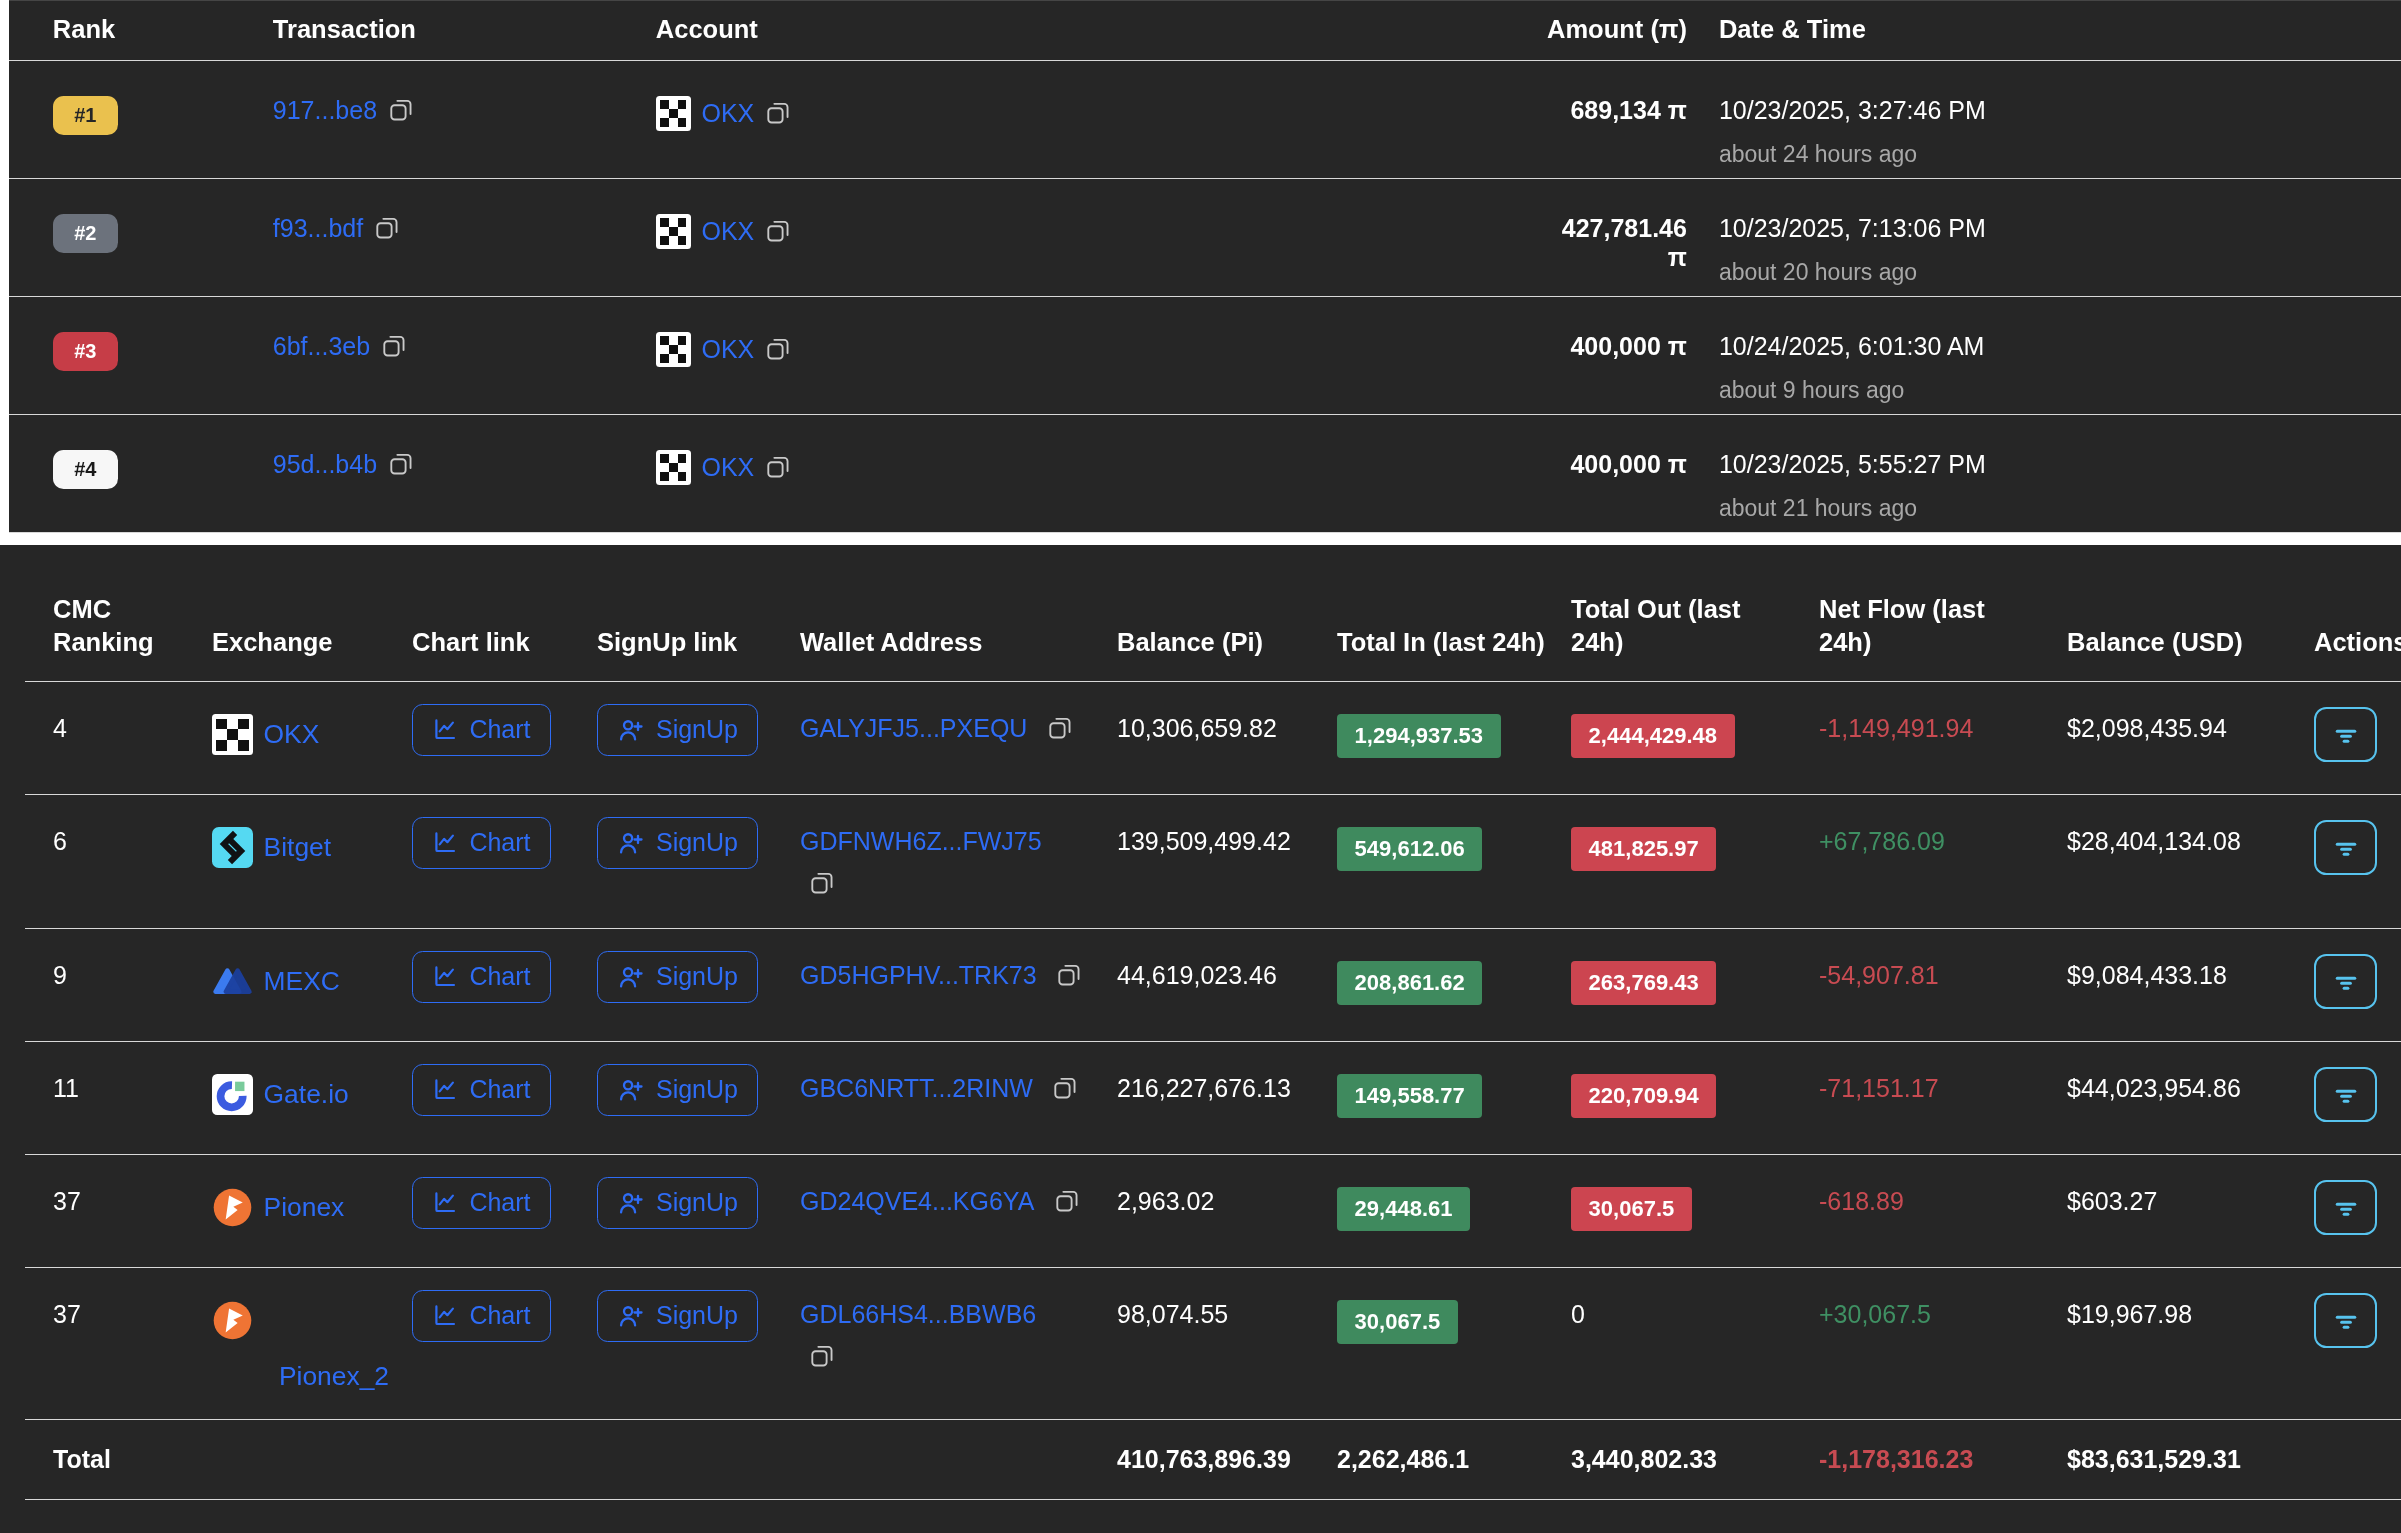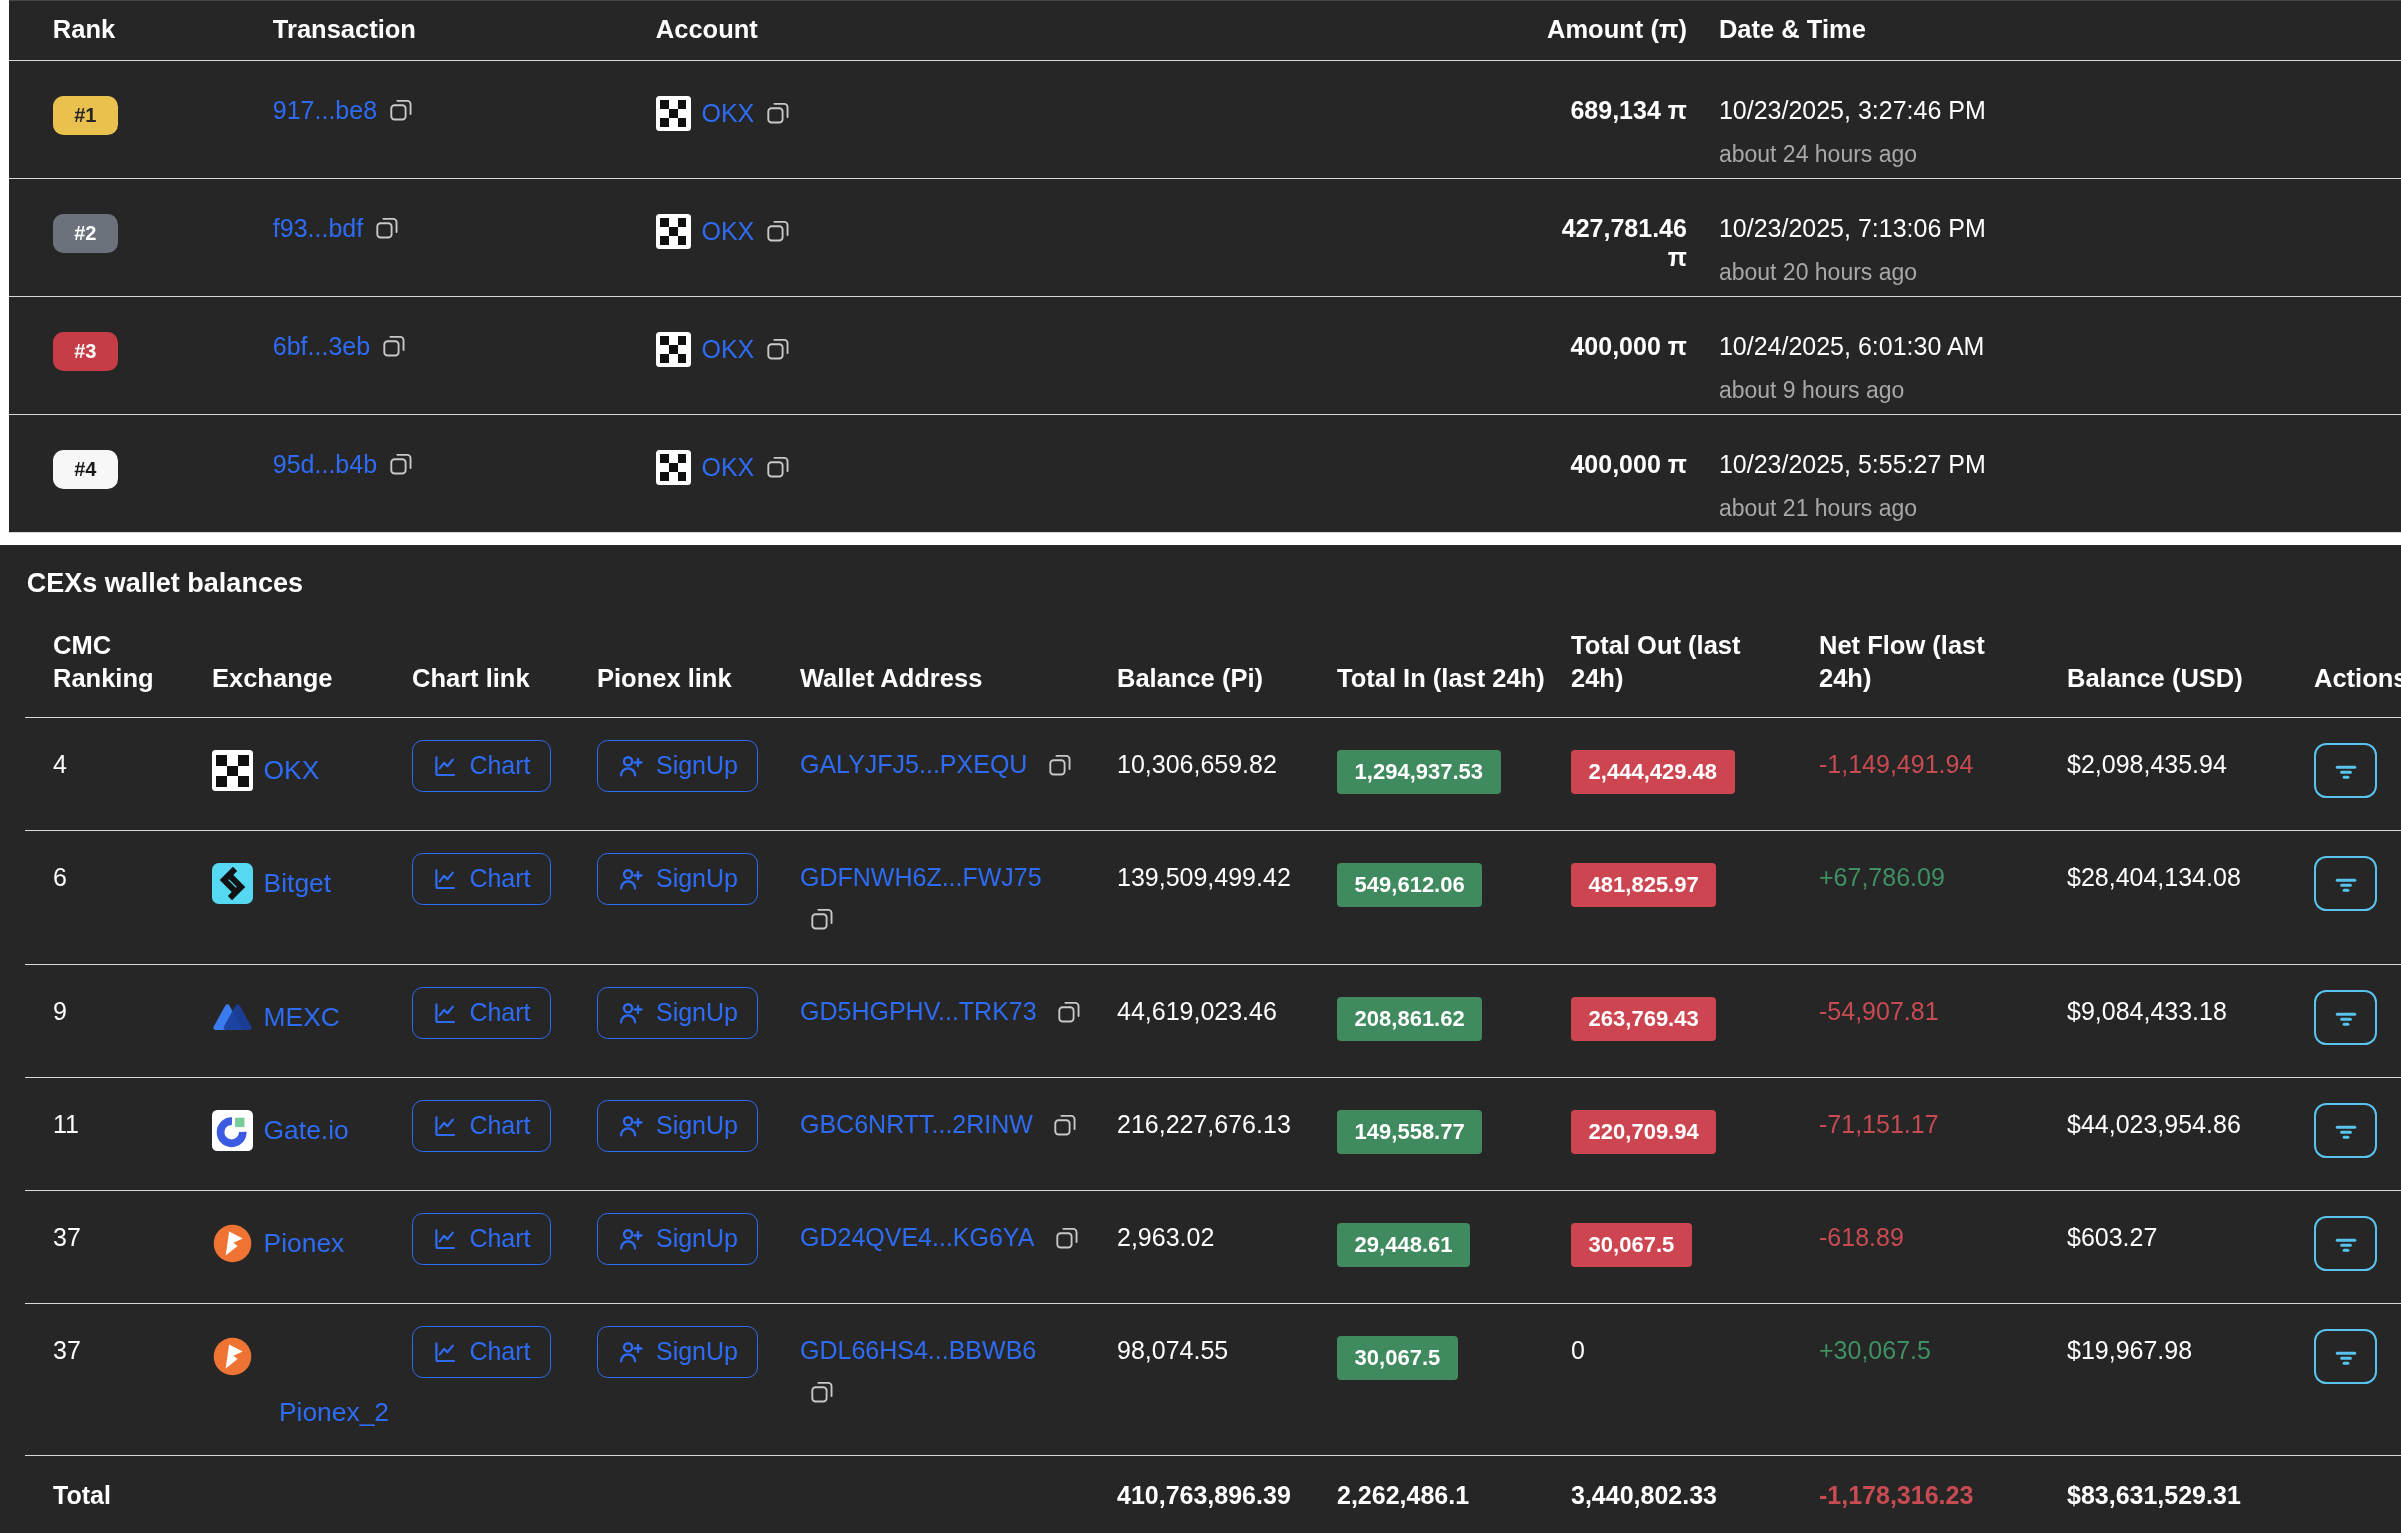--- a/index.html
+++ b/index.html
@@ -297,41 +297,40 @@
               <div>10/23/2025, 5:55:27 PM</div>
               <div class="dt-ago">about 21 hours ago</div>
             </td>
           </tr>
         </tbody>
     </table>
   </div>
 </div>
 
 <div class="cex-section">
-  <div class="cex-title">CEXs wallet balances</div>
   <table class="cex-table">
     <colgroup>
       <col style="width:187px">
         <col style="width:200px">
         <col style="width:185px">
         <col style="width:203px">
       <col style="width:317px">
         <col style="width:220px">
         <col style="width:234px">
         <col style="width:248px">
       <col style="width:248px">
         <col style="width:247px">
         <col style="width:88px">
     </colgroup>
     <thead>
       <tr>
         <th class="col-cmc">CMC Ranking</th>
         <th>Exchange</th>
         <th>Chart link</th>
-        <th>Pionex link</th>
+        <th>SignUp link</th>
         <th>Wallet Address</th>
         <th>Balance (Pi)</th>
         <th>Total In (last 24h)</th>
         <th>Total Out (last 24h)</th>
         <th>Net Flow (last 24h)</th>
         <th>Balance (USD)</th>
         <th>Actions</th>
       </tr>
     </thead>
     <tbody id="cex-body">

